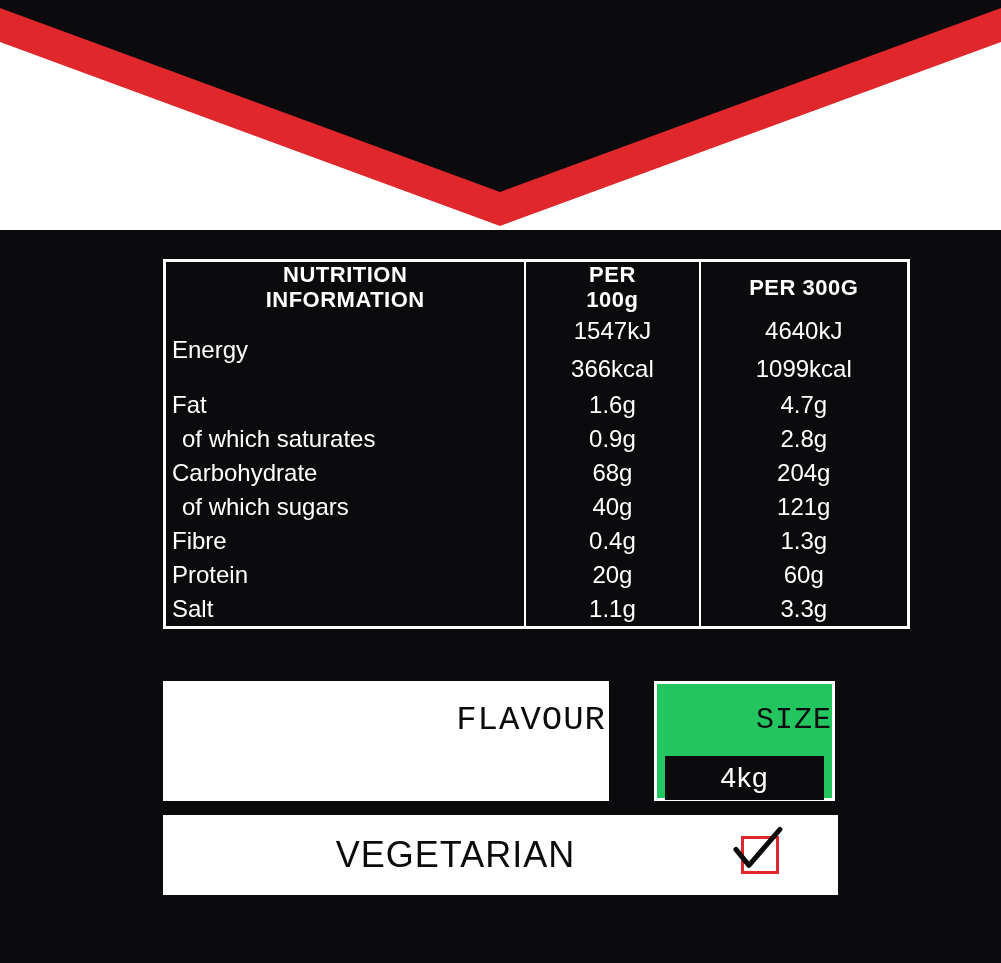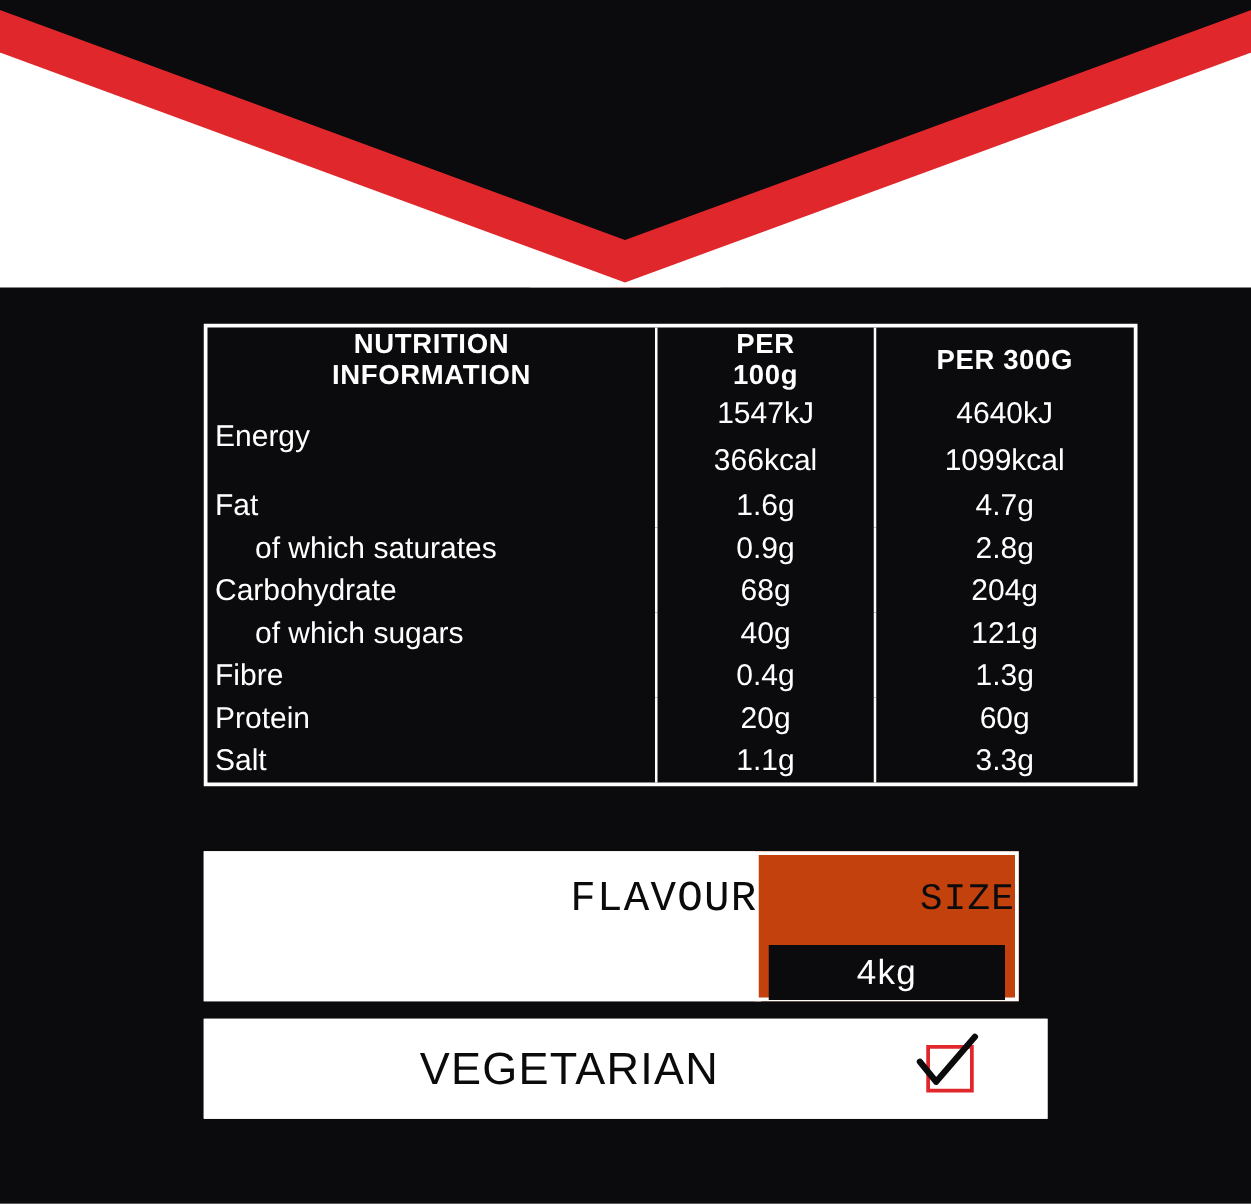--- a/index.html
+++ b/index.html
@@ -119,46 +119,46 @@
     border-top: 2px solid #ffffff;
     font-size: 24px;
     line-height: 34px;
     padding: 2px 0;
     vertical-align: middle;
   }
   tbody tr td.name {
     text-align: left;
     padding-left: 6px;
   }
-  tbody tr td.name.indent { padding-left: 38px; }
+  tbody tr td.name.indent { padding-left: 16px; }
   tbody tr td.val {
     text-align: center;
     border-left: 2px solid #ffffff;
   }
   tbody tr.energy td { line-height: 38px; }
   tbody tr.energy td .ln { display: block; }
 
   
   .flavour-box {
     position: absolute;
     left: 163px;
     top: 681px;
     width: 446px;
     height: 120px;
     background: #ffffff;
     border: 3px solid #ffffff;
     box-sizing: border-box;
   }
   .size-box {
     position: absolute;
-    left: 604px;
+    left: 654px;
     top: 681px;
-    width: 211px;
+    width: 181px;
     height: 120px;
-    background: #c2410c;
+    background: #22c55e;
     border: 3px solid #ffffff;
     box-sizing: border-box;
   }
   .box-label {
     display: block;
     text-align: right;
     color: #0b0b0d;
     font-size: 34px;
     line-height: 72px;
     letter-spacing: 1px;

